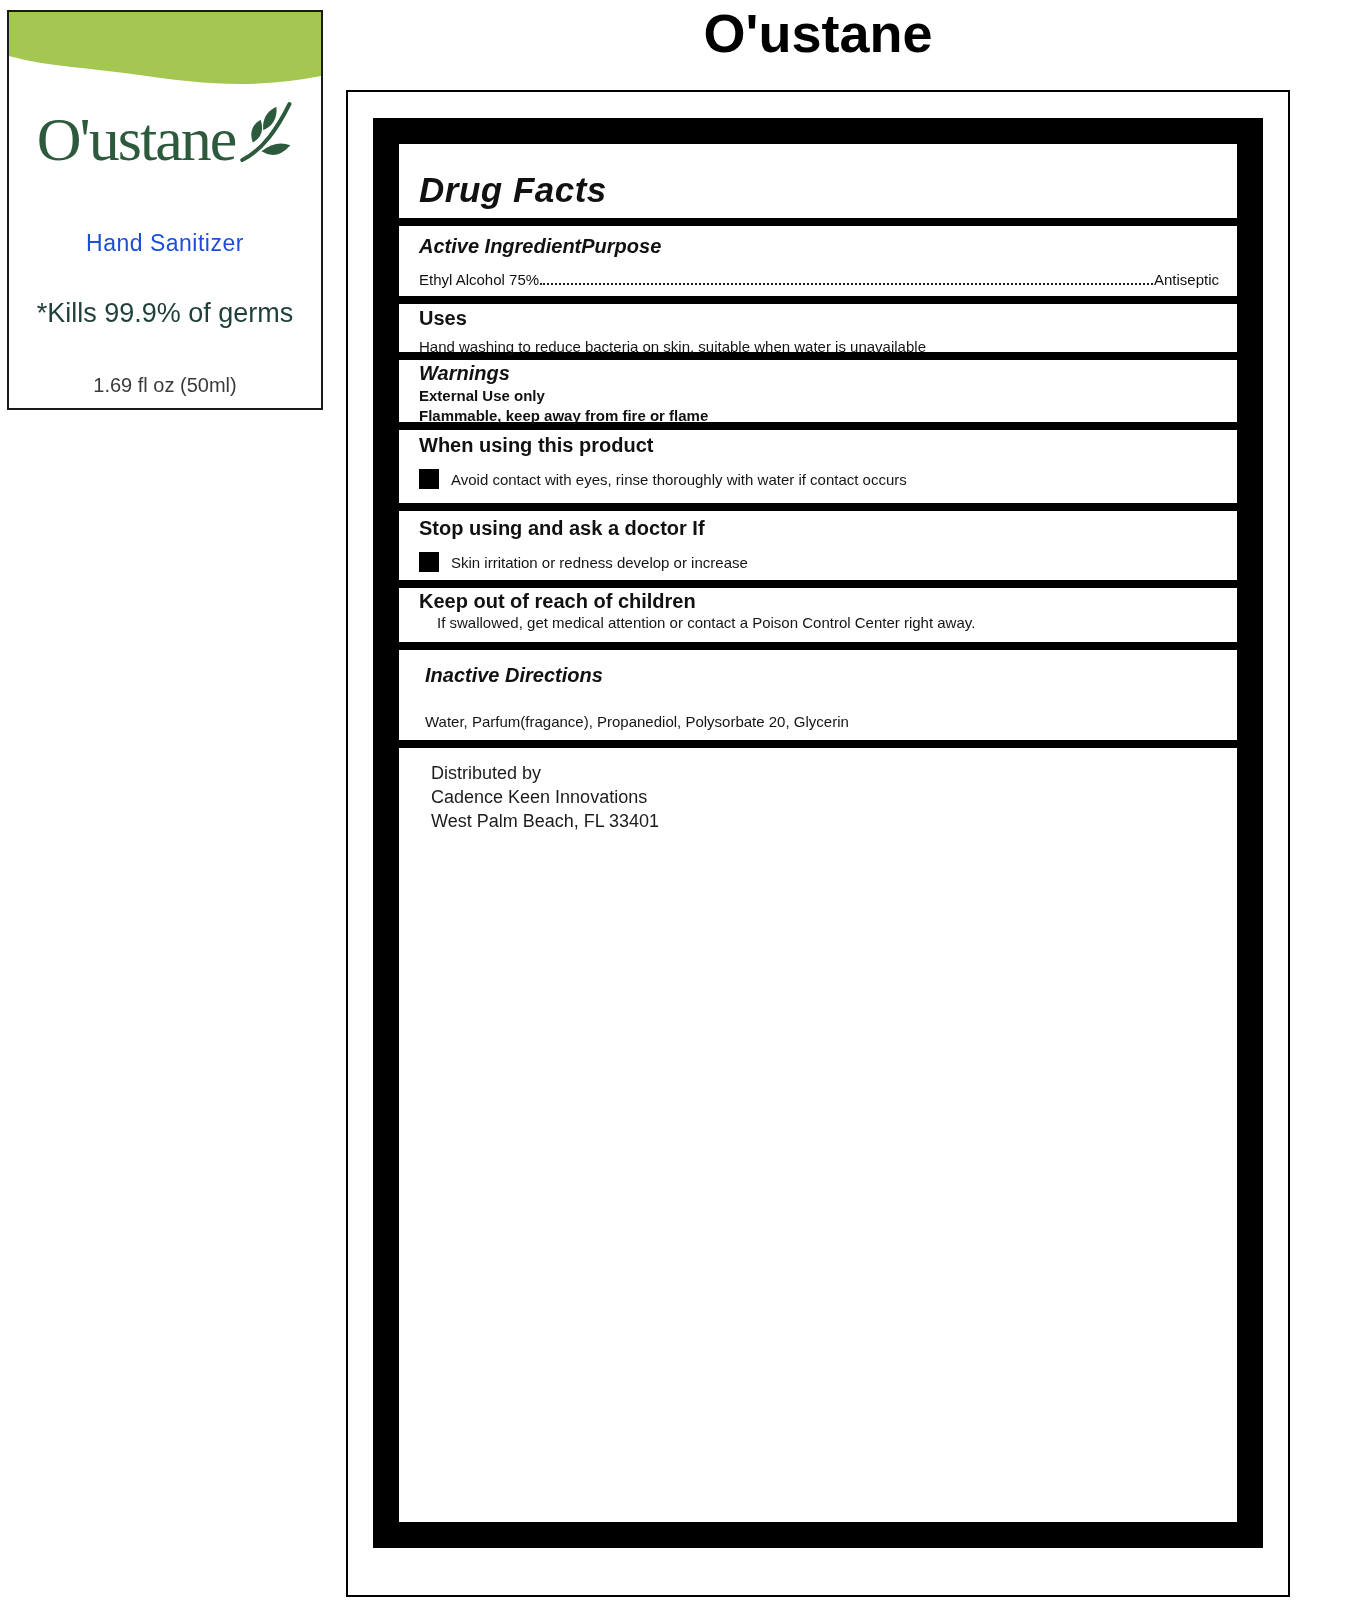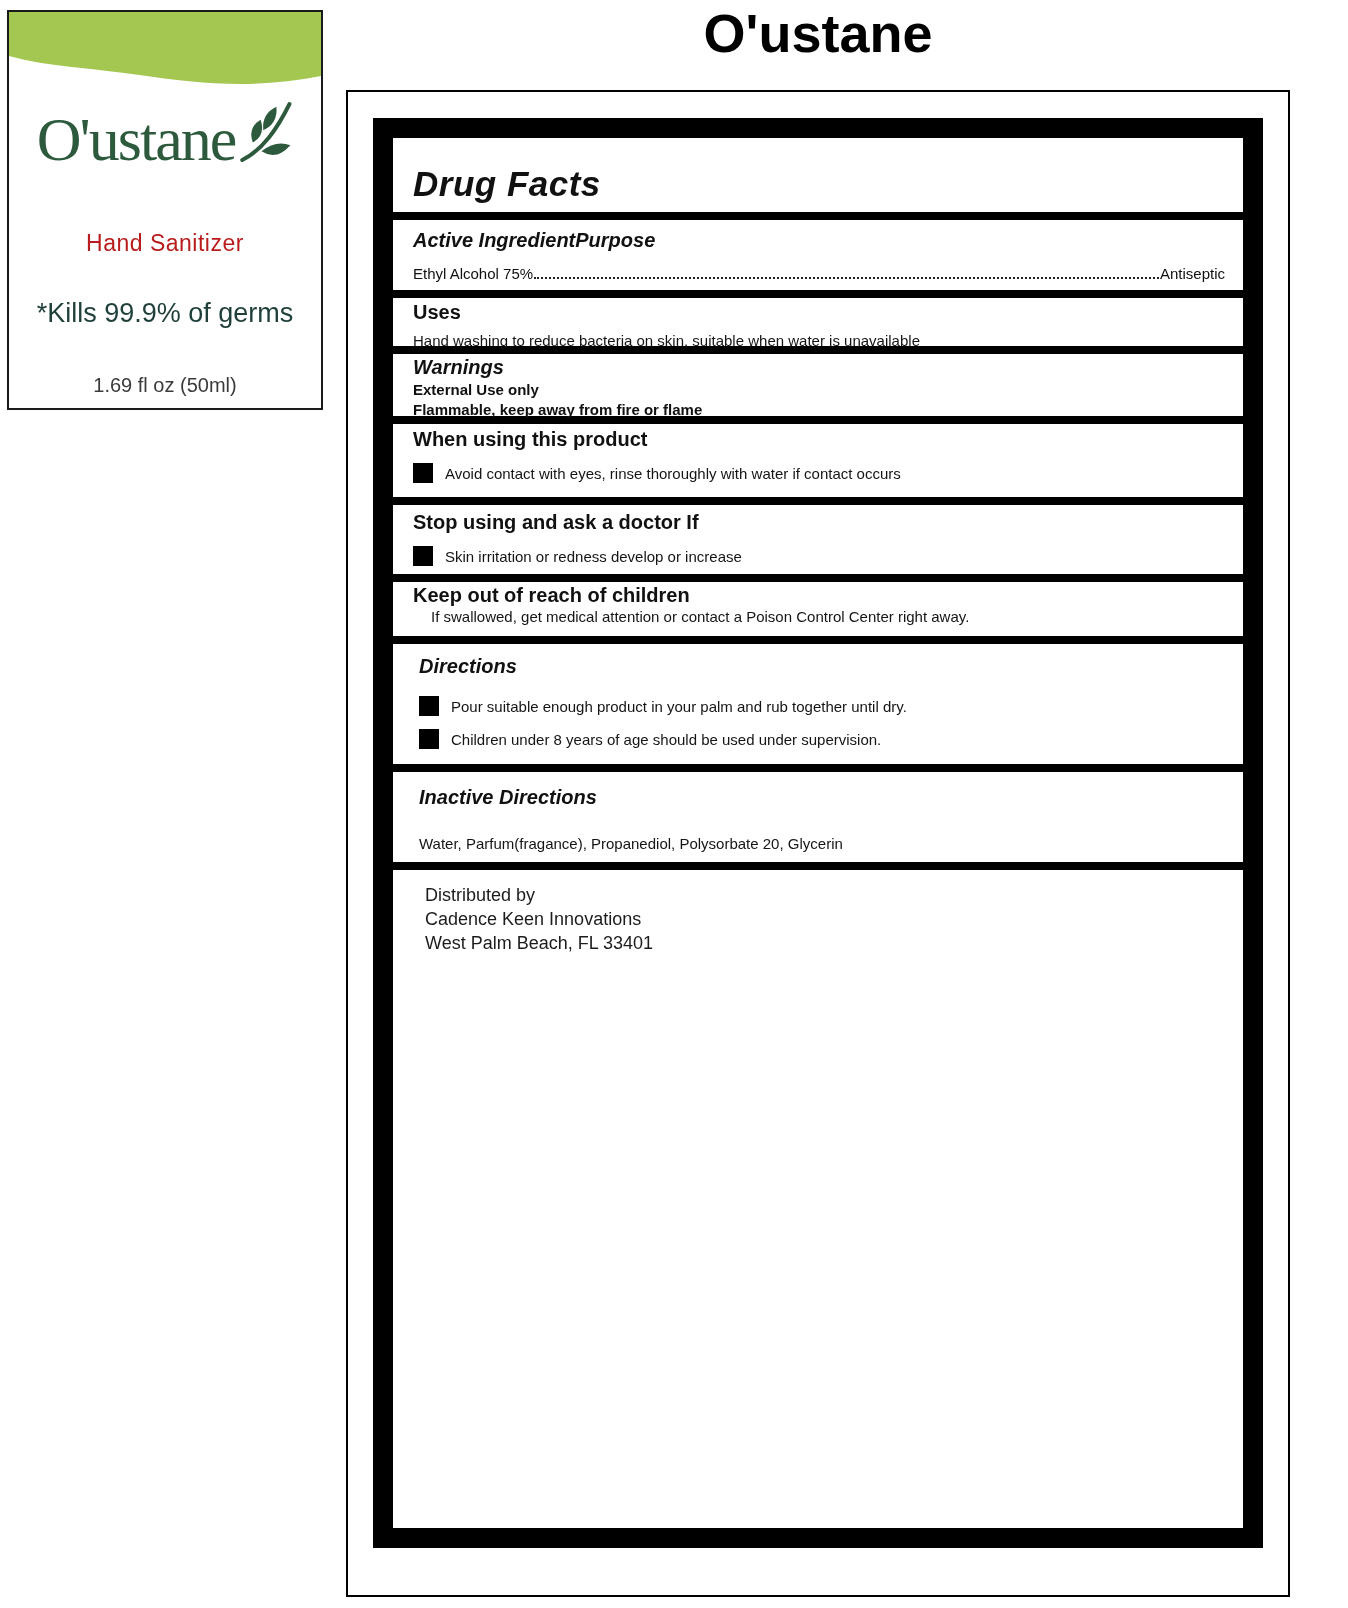--- a/index.html
+++ b/index.html
@@ -6,34 +6,34 @@
   html,body { width:1348px; height:1608px; background:#fff; font-family:"Liberation Sans", sans-serif; color:#111; }
   .page { position:relative; width:1348px; height:1608px; overflow:hidden; }
 
   
   .left-label { position:absolute; left:7px; top:10px; width:316px; height:400px;
                 border:2px solid #1a1a1a; background:#fff; text-align:center; overflow:hidden; }
   .wave { position:absolute; top:0; left:0; width:100%; height:78px; display:block; }
   .logo-row { position:absolute; top:96px; left:0; width:100%; display:flex; justify-content:center; align-items:center; }
   .logo-text { font-family:"Liberation Serif", serif; font-size:62px; font-weight:normal; letter-spacing:-2px; color:#2d5a3d; line-height:1; }
   .leaf { width:56px; height:68px; margin-left:2px; margin-top:-14px; }
-  .product-name { position:absolute; top:218px; width:100%; font-size:23px; color:#b91c1c; letter-spacing:0.5px; }
+  .product-name { position:absolute; top:218px; width:100%; font-size:23px; color:#1d4ed8; letter-spacing:0.5px; }
   .claim { position:absolute; top:286px; width:100%; font-size:27px; color:#1f3f3a; }
   .size { position:absolute; top:362px; width:100%; font-size:20px; color:#3b3b3b; }
 
   
   .page-title { position:absolute; left:346px; top:2px; width:944px; text-align:center;
                 font-size:54px; font-weight:bold; color:#000; }
 
   
   .outer-box { position:absolute; left:346px; top:90px; width:944px; height:1507px; border:2px solid #000; background:#fff; }
 
   
   .black-panel { position:absolute; left:25px; top:26px; width:890px; height:1430px; background:#000;
-                 display:flex; flex-direction:column; gap:8px; padding:20px; }
+                 display:flex; flex-direction:column; gap:8px; padding:26px; }
   .sec { background:#fff; padding-left:20px; padding-right:18px; }
   .sec.inset { padding-left:26px; }
 
   .s-title { height:74px; display:flex; align-items:flex-end; padding-bottom:8px; }
   .df-title { font-size:35px; font-weight:bold; font-style:italic; letter-spacing:0.5px; }
 
   .s-active { height:70px; padding-top:9px; }
   .ai-head-row { display:flex; justify-content:flex-start; align-items:baseline; }
   .h-bi { font-size:20px; font-weight:bold; font-style:italic; }
   .ai-row { display:flex; align-items:flex-end; font-size:15px; margin-top:13px; color:#111; }
@@ -145,31 +145,20 @@
           <span class="bullet-sq"></span>
           <span class="bullet-txt">Skin irritation or redness develop or increase</span>
         </div>
       </div>
 
       <div class="sec s-keep">
         <div class="h-b">Keep out of reach of children</div>
         <div class="body-txt">If swallowed, get medical attention or contact a Poison Control Center right away.</div>
       </div>
 
-      <div class="sec s-dir inset">
-        <div class="h-bi">Directions</div>
-        <div class="bullet-row first">
-          <span class="bullet-sq"></span>
-          <span class="bullet-txt">Pour suitable enough product in your palm and rub together until dry.</span>
-        </div>
-        <div class="bullet-row">
-          <span class="bullet-sq"></span>
-          <span class="bullet-txt">Children under 8 years of age should be used under supervision.</span>
-        </div>
-      </div>
 
       <div class="sec s-inact inset">
         <div class="h-bi">Inactive Directions</div>
         <div class="body-txt">Water, Parfum(fragance), Propanediol, Polysorbate 20, Glycerin</div>
       </div>
 
 
       <div class="sec s-dist inset">
         <div class="dist-line">Distributed by</div>
         <div class="dist-line">Cadence Keen Innovations</div>

